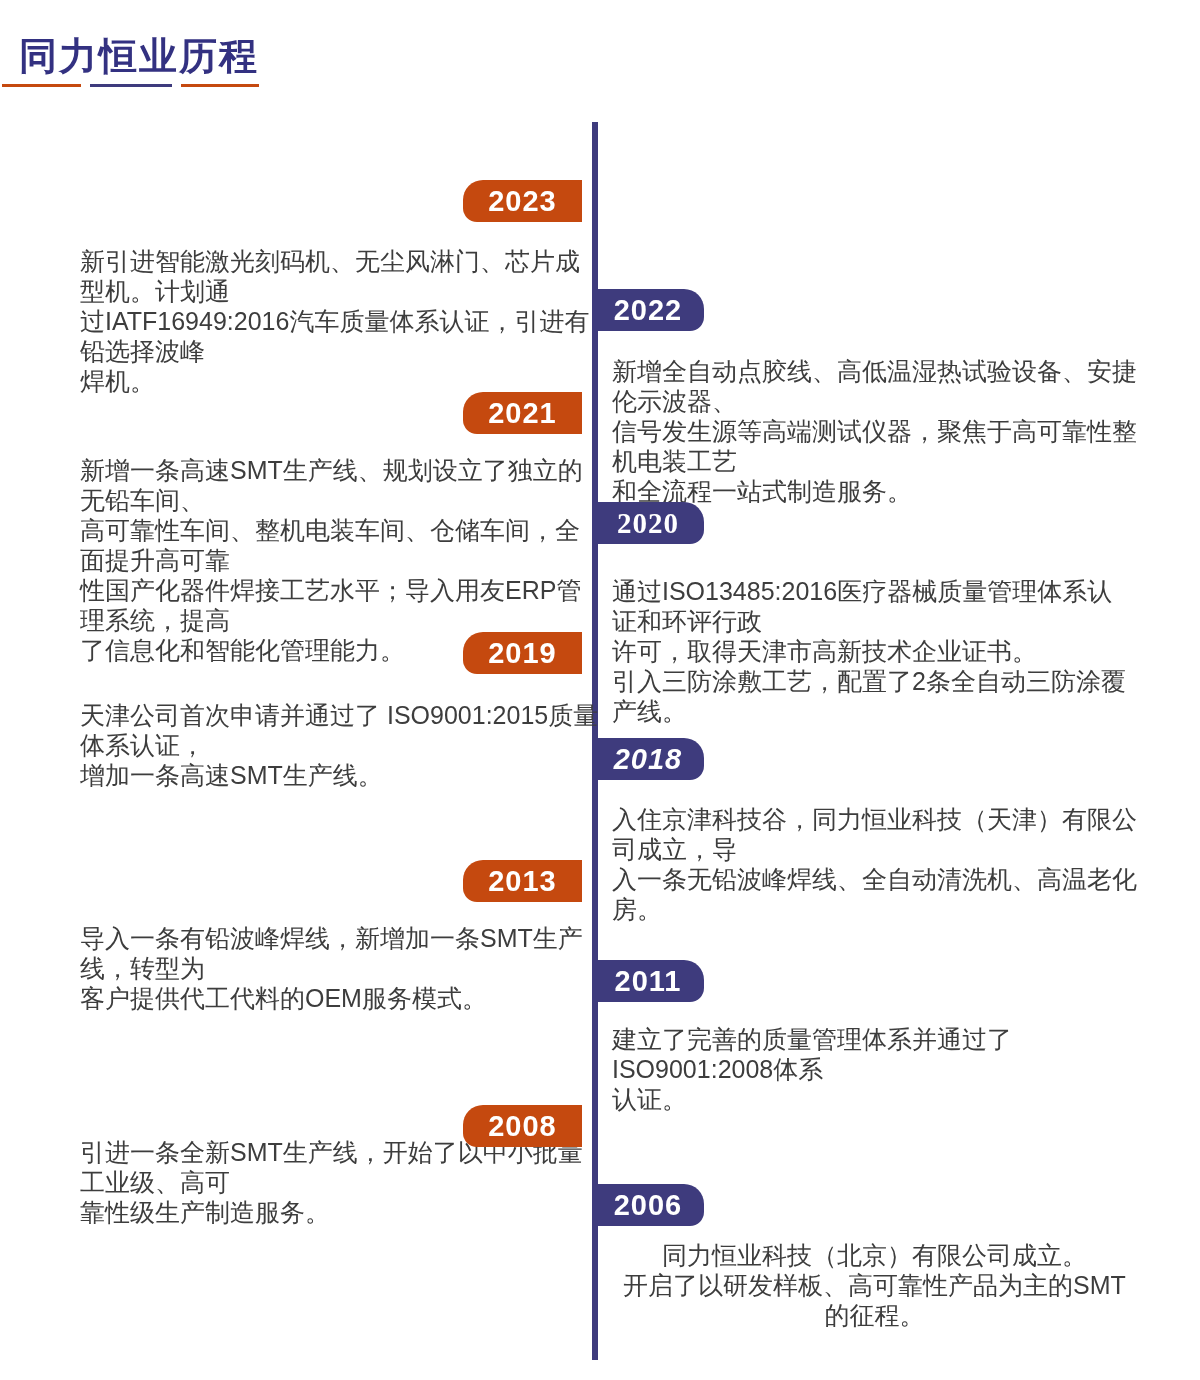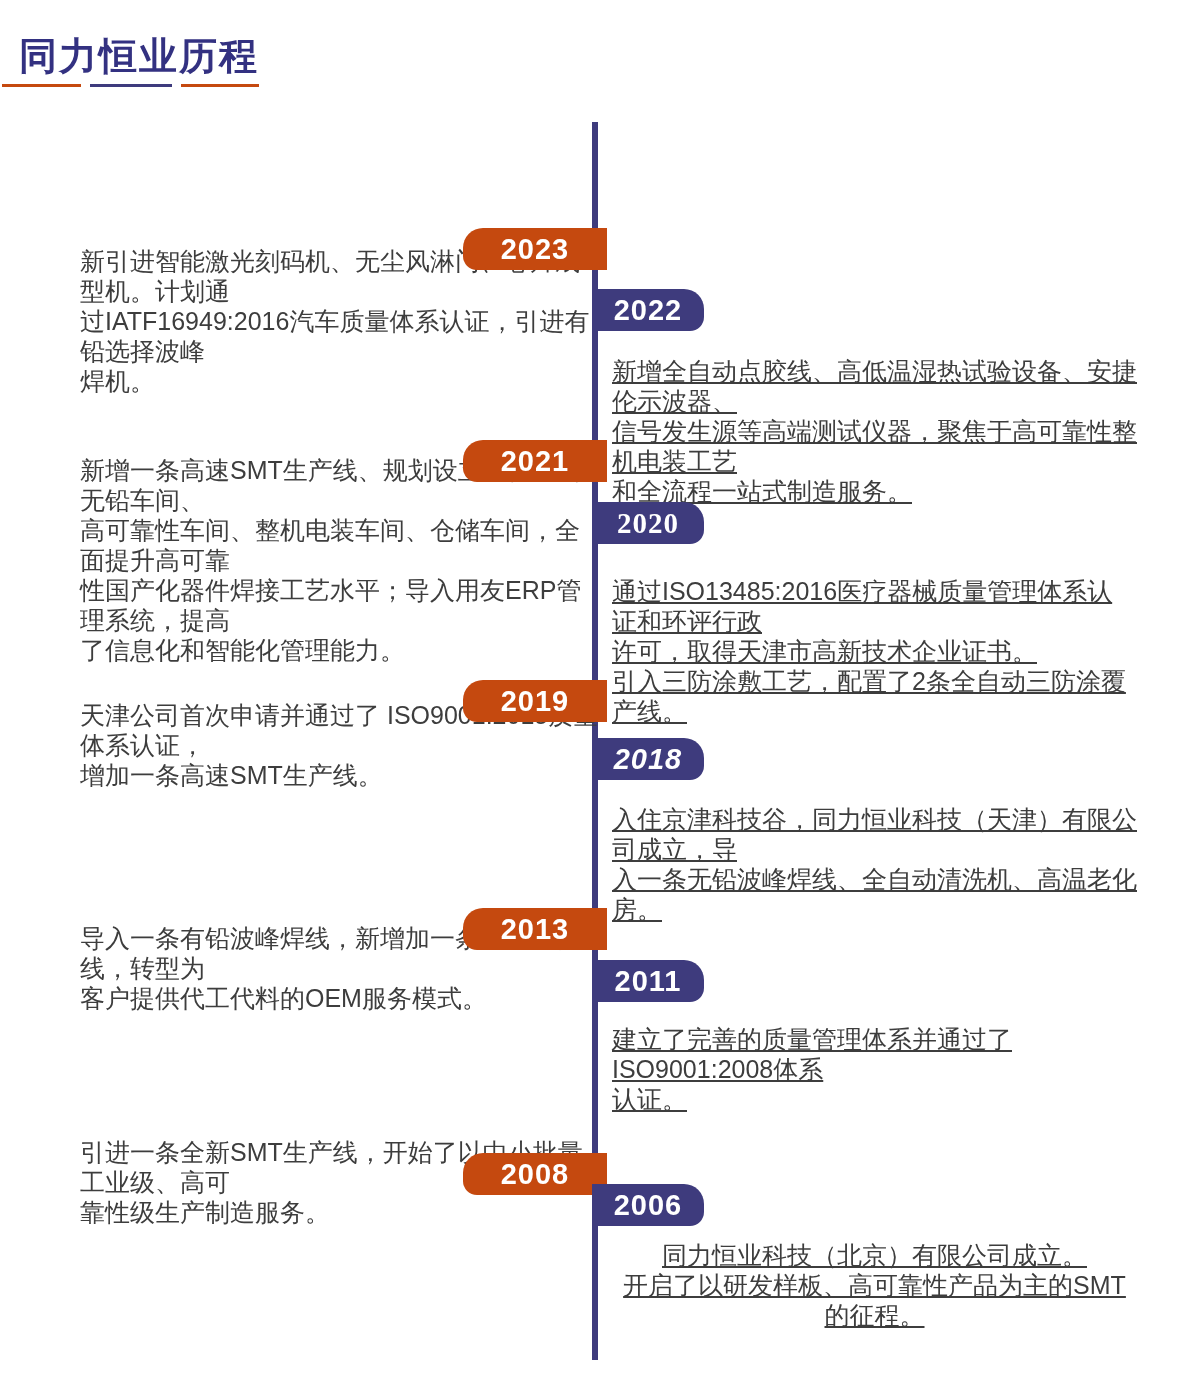--- a/index.html
+++ b/index.html
@@ -21,34 +21,33 @@
   .bar3{left:181px;width:78px;}
   .axis{
     position:absolute;left:592px;top:122px;width:6px;height:1238px;
     background:var(--axis);
   }
   .badge{
     position:absolute;height:42px;display:flex;align-items:center;justify-content:center;
     color:#ffffff;font-size:29px;font-weight:bold;letter-spacing:1px;z-index:2;
   }
   .badge-left{
-    left:463px;width:144px;background:var(--orange);
+    left:463px;width:119px;background:var(--orange);
     border-radius:20px 0 0 14px;
-    margin-top:48px;
   }
   .badge-right{
     left:592px;width:112px;background:var(--purple);
     border-radius:0 20px 14px 0;
   }
   .desc{
     position:absolute;font-size:25px;line-height:30px;color:var(--body);
     white-space:pre-line;z-index:1;
   }
   .desc-left{left:80px;width:520px;}
-  .desc-right{left:612px;width:525px;text-decoration:underline;}
+  .desc-right{left:612px;width:525px;}
 </style>
 </head>
 <body>
 
 <h1 class="page-title">同力恒业历程</h1>
 <div class="title-bar bar-orange bar1"></div>
 <div class="title-bar bar-purple bar2"></div>
 <div class="title-bar bar-orange bar3"></div>
 
 <div class="axis"></div>

